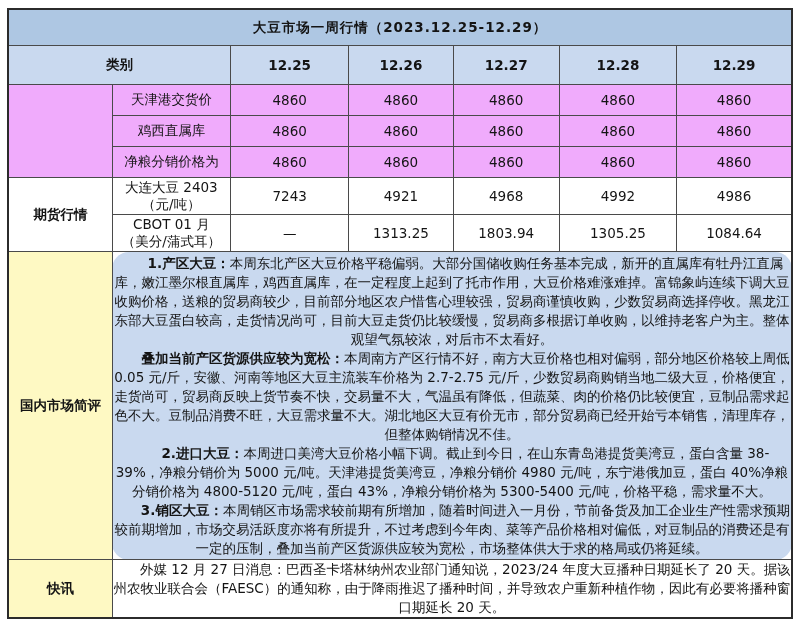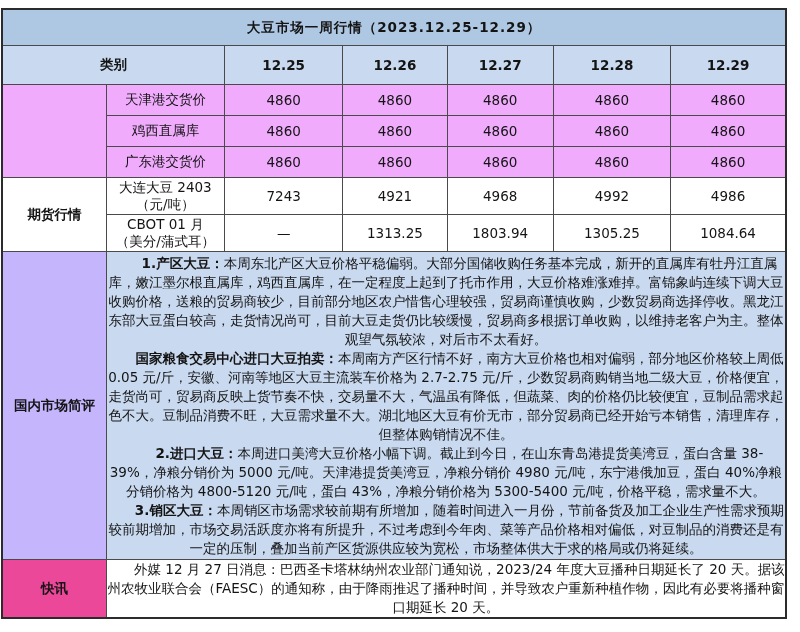--- a/index.html
+++ b/index.html
@@ -3,21 +3,21 @@
 <meta charset="utf-8">
 <style>
   html, body {
     margin: 0; padding: 0;
     width: 800px; height: 632px;
     background: #ffffff;
     overflow: hidden;
     font-family: "DejaVu Sans", "Liberation Sans", sans-serif;
     color: #141414;
   }
-  .sheet-wrap { padding: 8px 7px 4px 1px; }
+  .sheet-wrap { padding: 8px 7px 4px 7px; }
   table.sheet {
     width: 786px;
     border-collapse: collapse;
     table-layout: fixed;
     border: 2px solid #2b2b2b;
   }
   table.sheet td {
     border: 1px solid #4a4a4a;
     text-align: center;
     vertical-align: middle;
@@ -44,29 +44,30 @@
     font-size: 14px;
     height: 38px;
     margin-top: 20px;
   }
   .spot-row td { height: 30px; background: #f0abfc; }
   .fut-row td  { height: 36px; background: #ffffff; }
   .sub-label { font-size: 13.5px; line-height: 17px; margin-top: 28px; }
   .section-label {
     font-weight: bold;
     font-size: 14px;
-    background: #ec4899;
+    background: #fef9c3;
   }
-  .section-label.blue { background: #c4b5fd; }
+  .section-label.blue { background: #fef9c3; }
   .text-cell {
     text-align: left;
     vertical-align: top;
     padding: 3px 5px 2px 4px;
     font-size: 13.5px;
     line-height: 19px;
+    border-radius: 17px;
   }
   .text-cell.blue { background: #c9d9ef; }
   .text-cell p { margin: 0; text-indent: 2em; }
   .commentary-cell { height: 307px; }
   .news-cell { height: 56px; }
 </style>
 </head>
 <body>
 
 <div class="sheet-wrap">
@@ -106,21 +107,21 @@
     </tr>
     <tr class="spot-row">
       <td>鸡西直属库</td>
       <td>4860</td>
       <td>4860</td>
       <td>4860</td>
       <td>4860</td>
       <td>4860</td>
     </tr>
     <tr class="spot-row">
-      <td>广东港交货价</td>
+      <td>净粮分销价格为</td>
       <td>4860</td>
       <td>4860</td>
       <td>4860</td>
       <td>4860</td>
       <td>4860</td>
     </tr>
 
     <tr class="fut-row">
       <td rowspan="2" class="section-label">期货行情</td>
       <td class="sub-label">
@@ -142,21 +143,21 @@
       <td>1313.25</td>
       <td>1803.94</td>
       <td>1305.25</td>
       <td>1084.64</td>
     </tr>
 
     <tr>
       <td class="section-label blue">国内市场简评</td>
       <td colspan="6" class="text-cell blue commentary-cell">
         <p><b>1.产区大豆：</b><span>本周东北产区大豆价格平稳偏弱。大部分国储收购任务基本完成，新开的直属库有牡丹江直属库，嫩江墨尔根直属库，鸡西直属库，在一定程度上起到了托市作用，大豆价格难涨难掉。富锦象屿连续下调大豆收购价格，送粮的贸易商较少，目前部分地区农户惜售心理较强，贸易商谨慎收购，少数贸易商选择停收。黑龙江东部大豆蛋白较高，走货情况尚可，目前大豆走货仍比较缓慢，贸易商多根据订单收购，以维持老客户为主。整体观望气氛较浓，对后市不太看好。</span></p>
-        <p><b>国家粮食交易中心进口大豆拍卖：</b><span>本周南方产区行情不好，南方大豆价格也相对偏弱，部分地区价格较上周低 0.05 元/斤，安徽、河南等地区大豆主流装车价格为 2.7-2.75 元/斤，少数贸易商购销当地二级大豆，价格便宜，走货尚可，贸易商反映上货节奏不快，交易量不大，气温虽有降低，但蔬菜、肉的价格仍比较便宜，豆制品需求起色不大。豆制品消费不旺，大豆需求量不大。湖北地区大豆有价无市，部分贸易商已经开始亏本销售，清理库存，但整体购销情况不佳。</span></p>
+        <p><b>叠加当前产区货源供应较为宽松：</b><span>本周南方产区行情不好，南方大豆价格也相对偏弱，部分地区价格较上周低 0.05 元/斤，安徽、河南等地区大豆主流装车价格为 2.7-2.75 元/斤，少数贸易商购销当地二级大豆，价格便宜，走货尚可，贸易商反映上货节奏不快，交易量不大，气温虽有降低，但蔬菜、肉的价格仍比较便宜，豆制品需求起色不大。豆制品消费不旺，大豆需求量不大。湖北地区大豆有价无市，部分贸易商已经开始亏本销售，清理库存，但整体购销情况不佳。</span></p>
         <p><b>2.进口大豆：</b><span>本周进口美湾大豆价格小幅下调。截止到今日，在山东青岛港提货美湾豆，蛋白含量 38-39%，净粮分销价为 5000 元/吨。天津港提货美湾豆，净粮分销价 4980 元/吨，东宁港俄加豆，蛋白 40%净粮分销价格为 4800-5120 元/吨，蛋白 43%，净粮分销价格为 5300-5400 元/吨，价格平稳，需求量不大。</span></p>
         <p><b>3.销区大豆：</b><span>本周销区市场需求较前期有所增加，随着时间进入一月份，节前备货及加工企业生产性需求预期较前期增加，市场交易活跃度亦将有所提升，不过考虑到今年肉、菜等产品价格相对偏低，对豆制品的消费还是有一定的压制，叠加当前产区货源供应较为宽松，市场整体供大于求的格局或仍将延续。</span></p>
       </td>
     </tr>
 
     <tr>
       <td class="section-label">快讯</td>
       <td colspan="6" class="text-cell news-cell">
         <p>外媒 12 月 27 日消息：巴西圣卡塔林纳州农业部门通知说，2023/24 年度大豆播种日期延长了 20 天。据该州农牧业联合会（FAESC）的通知称，由于降雨推迟了播种时间，并导致农户重新种植作物，因此有必要将播种窗口期延长 20 天。</p>
       </td>

